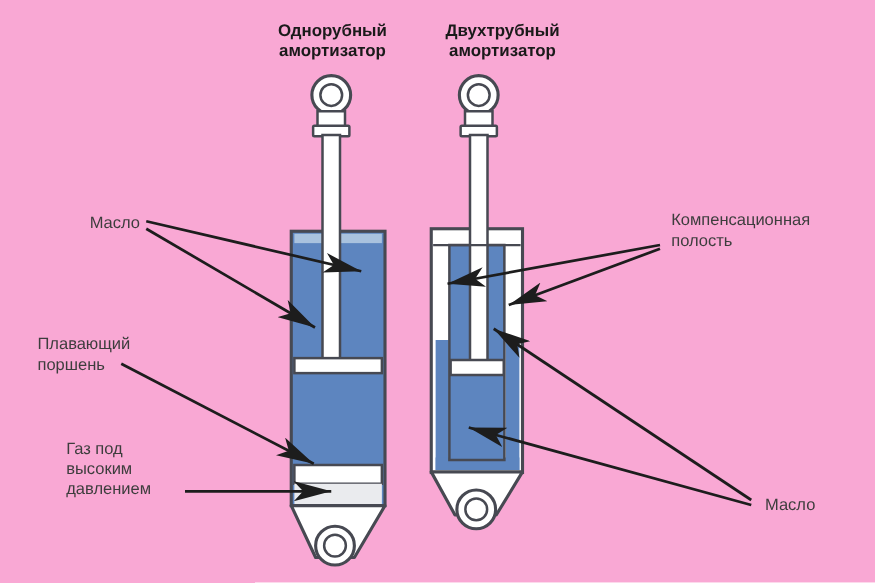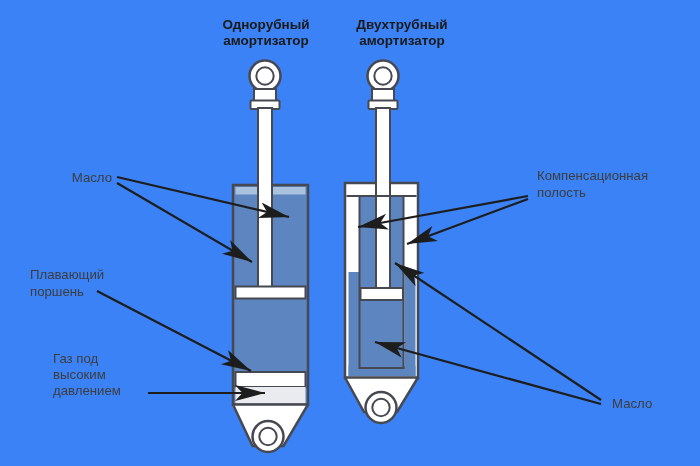--- a/index.html
+++ b/index.html
@@ -1,20 +1,20 @@
 <!DOCTYPE html>
 <html><head>
 <meta charset="utf-8">
 <style>
   html, body { margin: 0; padding: 0; background: #ffffff; }
   .canvas {
     position: relative;
     width: 700px;
     height: 466px;
-    background: #3b82f6;
+    background: #f9a8d4;
     overflow: hidden;
   }
   svg text {
     font-family: "Liberation Sans", sans-serif;
   }
   .title-text {
     font-size: 13.5px;
     font-weight: bold;
   }
   .label-text {

